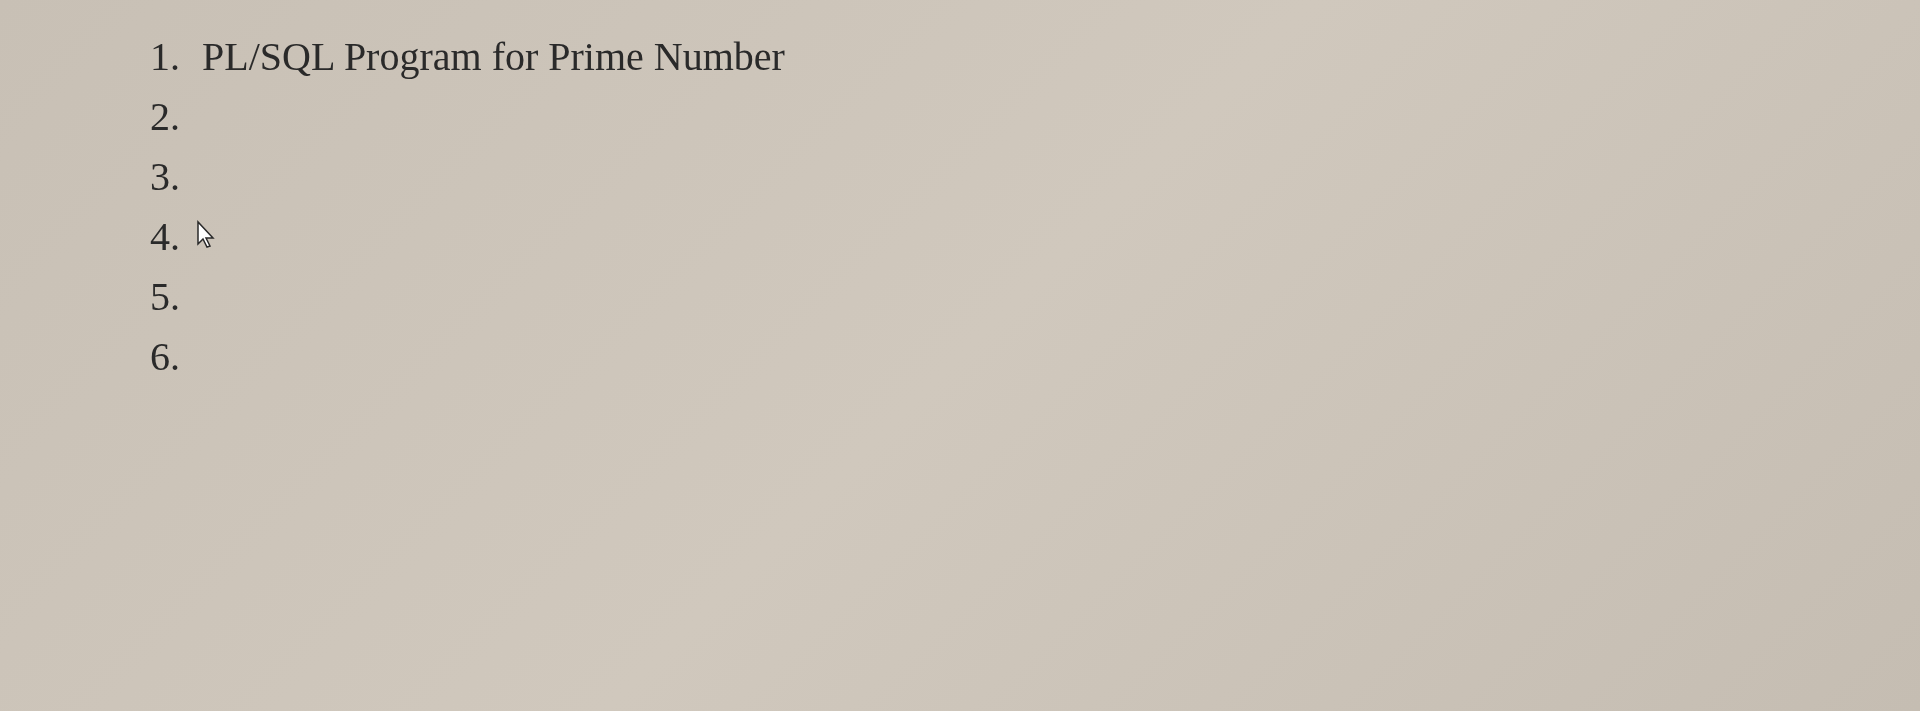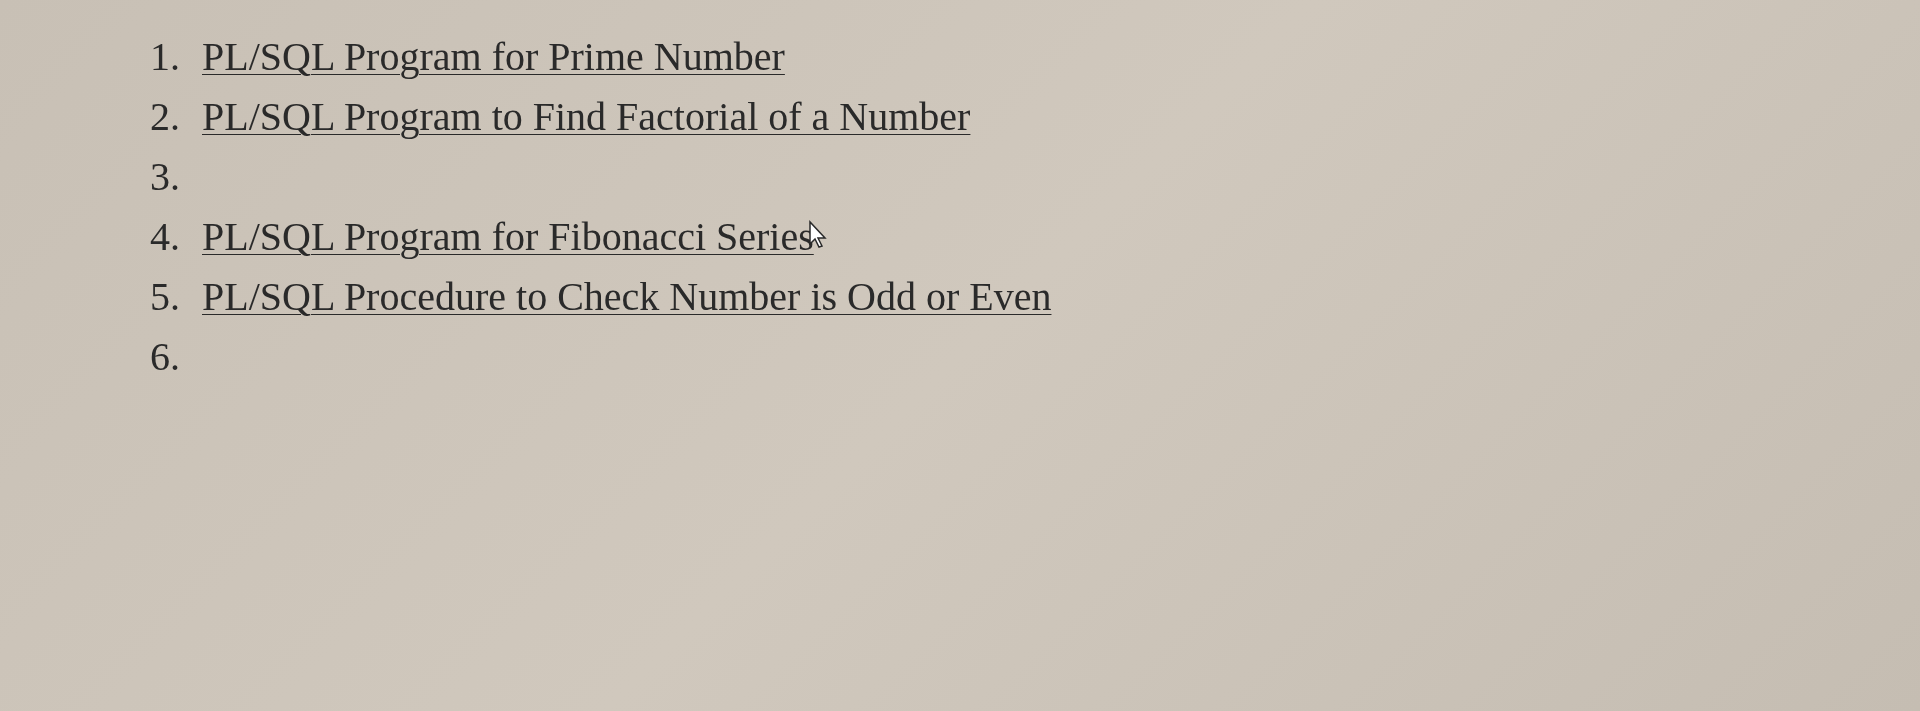--- a/index.html
+++ b/index.html
@@ -26,21 +26,20 @@
       color: #2a2a2a;
       line-height: 1.35;
     }
     .number {
       width: 50px;
       text-align: right;
       margin-right: 22px;
       color: #2a2a2a;
     }
     .link-text {
-      text-decoration: underline;
       text-decoration-thickness: 1px;
       text-underline-offset: 4px;
       color: #2a2a2a;
       cursor: pointer;
     }
     .cursor-icon {
       display: inline-block;
       vertical-align: middle;
       margin-left: -8px;
     }
@@ -50,39 +49,36 @@
 
 <div class="content">
 
   <div class="list-item">
     <span class="number">1.</span>
     <a class="link-text">PL/SQL Program for Prime Number</a>
   </div>
 
   <div class="list-item">
     <span class="number">2.</span>
-    <a class="link-text">PL/SQL Program to Find Factorial of a Number</a>
   </div>
 
   <div class="list-item">
     <span class="number">3.</span>
   </div>
 
   <div class="list-item">
     <span class="number">4.</span>
-    <a class="link-text">PL/SQL Program for Fibonacci Series</a>
     <span class="cursor-icon">
       <svg width="24" height="30" viewBox="0 0 24 30">
         <path d="M 4 2 L 4 24 L 9 19 L 13 27 L 16 26 L 12 18 L 19 18 Z" fill="#ffffff" stroke="#2a2a2a" stroke-width="1.5"></path>
       </svg>
     </span>
   </div>
 
   <div class="list-item">
     <span class="number">5.</span>
-    <a class="link-text">PL/SQL Procedure to Check Number is Odd or Even</a>
   </div>
 
   <div class="list-item">
     <span class="number">6.</span>
   </div>
 
 </div>
 
 </body></html>

